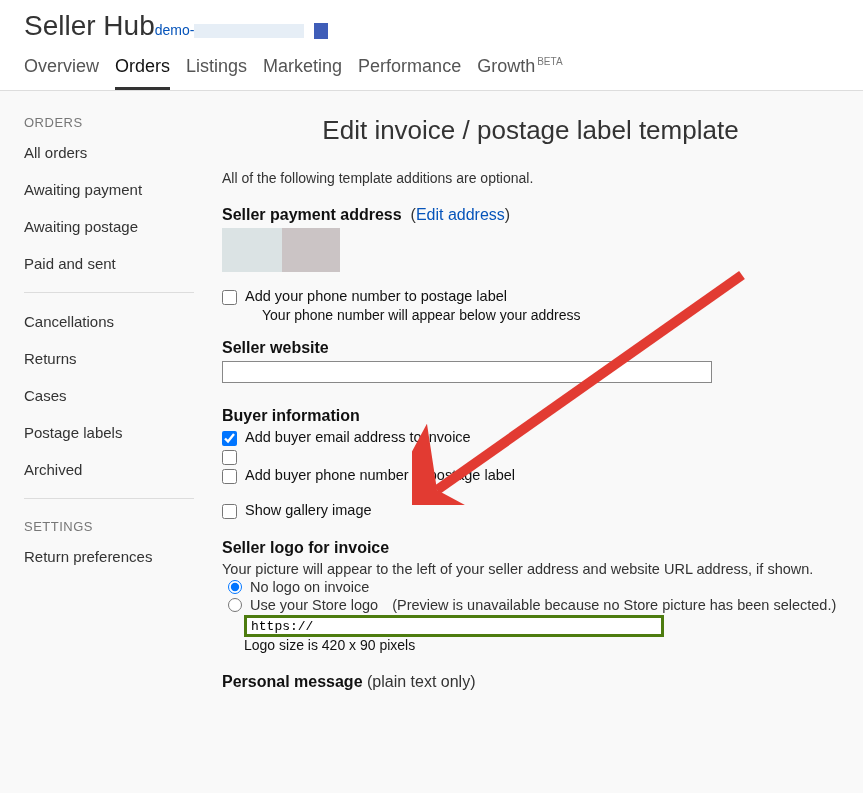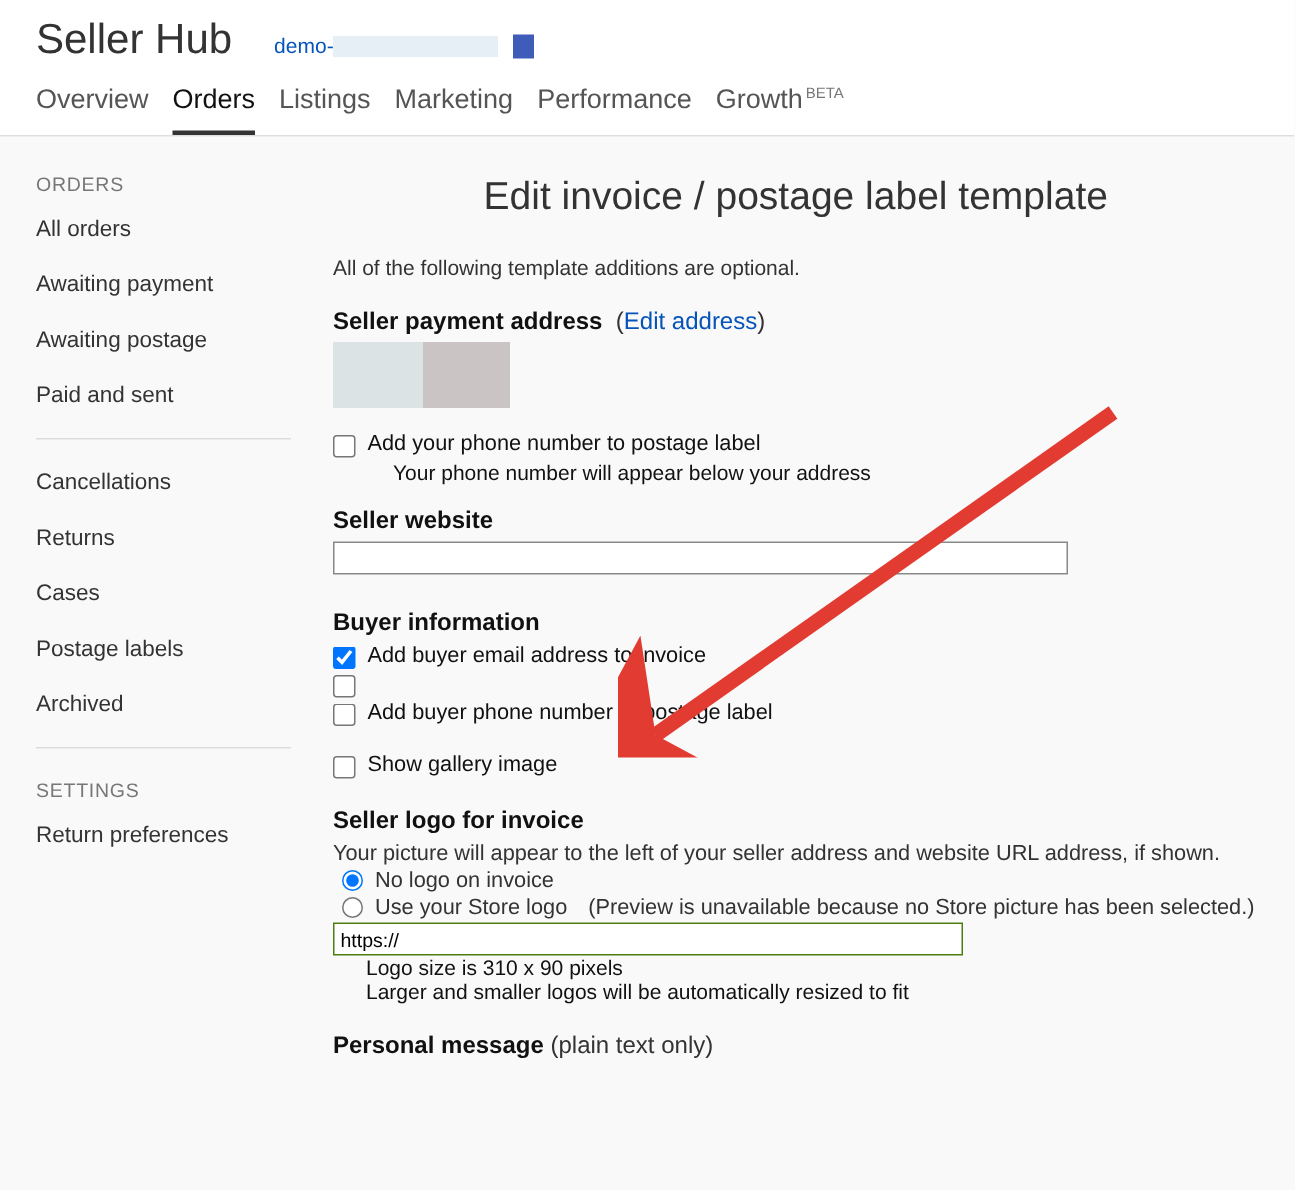--- a/index.html
+++ b/index.html
@@ -11,21 +11,21 @@
     width: 863px;
   }
   .header {
     background: #fff;
     border-bottom: 1px solid #ddd;
     padding: 10px 24px 0 24px;
   }
   .header-top {
     display: flex;
     align-items: baseline;
-    gap: 28px;
+    gap: 0;
     margin-bottom: 14px;
   }
   .hub-title {
     font-size: 28px;
     font-weight: 400;
     color: #333;
   }
   .account-name {
     font-size: 14px;
     color: #0654ba;
@@ -151,25 +151,27 @@
   }
   .radio-row{
     display:flex;
     align-items:center;
     gap:8px;
     margin:2px 0 2px 6px;
     font-size:14.5px;
   }
   .radio-row input[type=radio]{width:14px;height:14px;}
   .logo-url {
+    margin-left:22px;
     width:420px;
     height:22px;
-    border:1px solid #4d7c0f;
+    border:3px solid #4d7c0f;
     padding:1px 4px;
     font-size:13px;
+    font-family:Liberation Mono, monospace;
   }
   .small-note{
     margin-left:22px;
     font-size:14px;
     color:#111;
   }
   .paren {
     font-weight:400;
     color:#333;
   }
@@ -266,22 +268,21 @@
     <div class="radio-row">
       <input type="radio" name="logo" checked="" style="">
       <span>No logo on invoice</span>
     </div>
     <div class="radio-row">
       <input type="radio" name="logo" style="">
       <span>Use your Store logo</span>
       <span style="color:#333;margin-left:6px">(Preview is unavailable because no Store picture has been selected.)</span>
     </div>
     <input class="logo-url" type="text" value="https://" style="">
-    <div class="small-note">Logo size is 310 x 90 pixels</div>
-    <div class="small-note">Larger and smaller logos will be automatically resized to fit</div>
+    <div class="small-note">Logo size is 420 x 90 pixels</div>
 
     <div class="section-heading" style="margin-top:20px">
       <span>Personal message</span>
       <span class="paren">(plain text only)</span>
     </div>
 
     <svg class="arrow-overlay" viewBox="0 0 350 240">
       <defs>
         <marker id="ah" markerWidth="12" markerHeight="12" refX="3" refY="6" orient="auto">
           <path d="M0,0 L12,6 L0,12 L3,6 Z" fill="#e23b32"></path>

